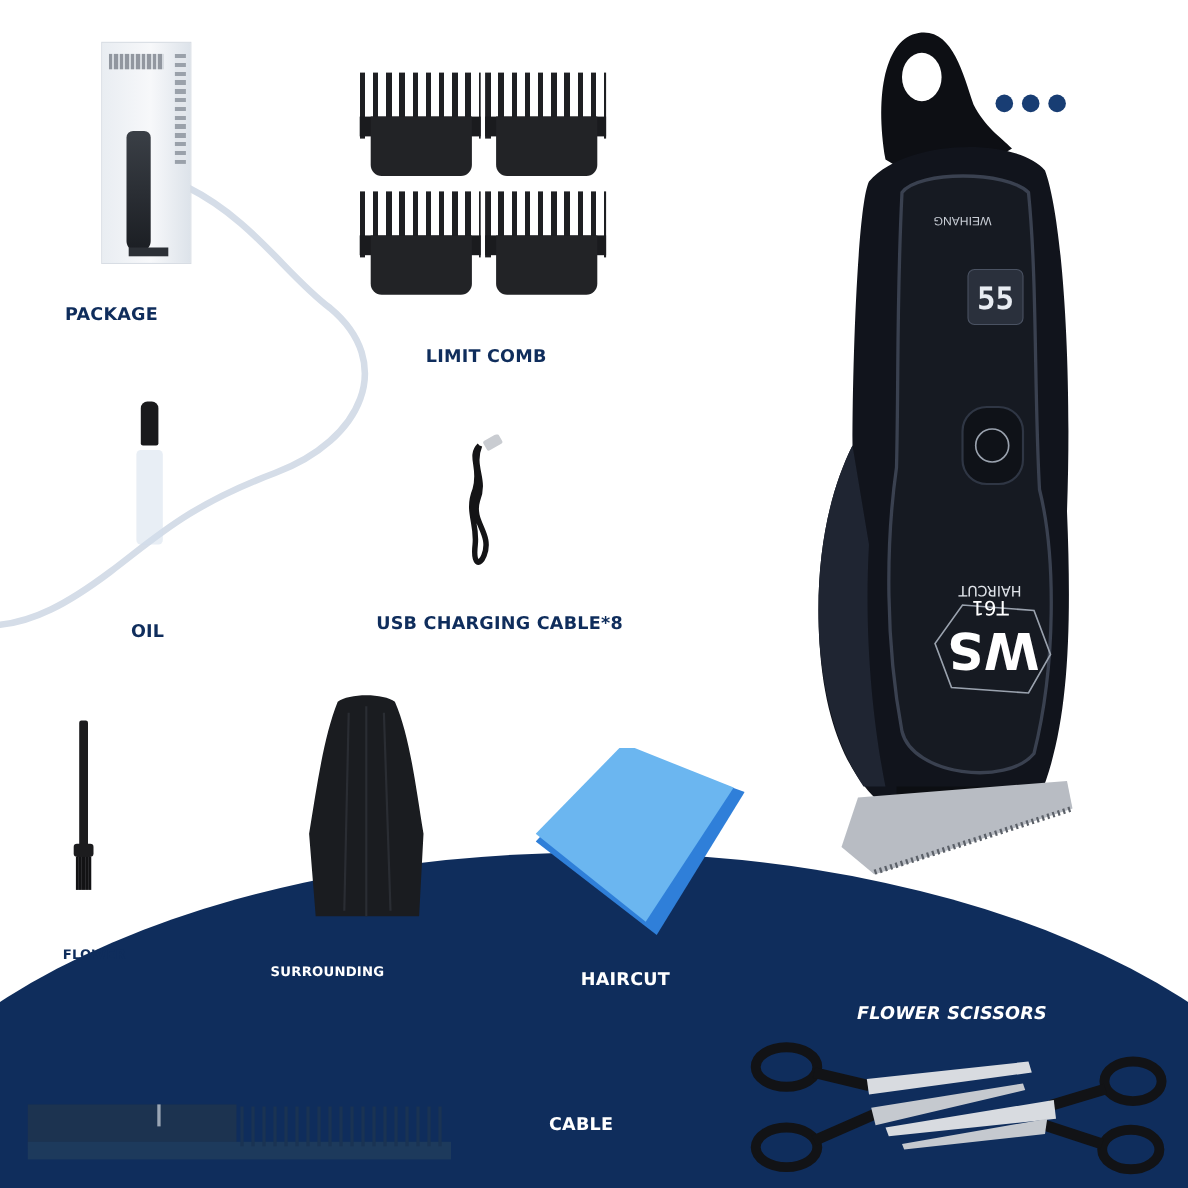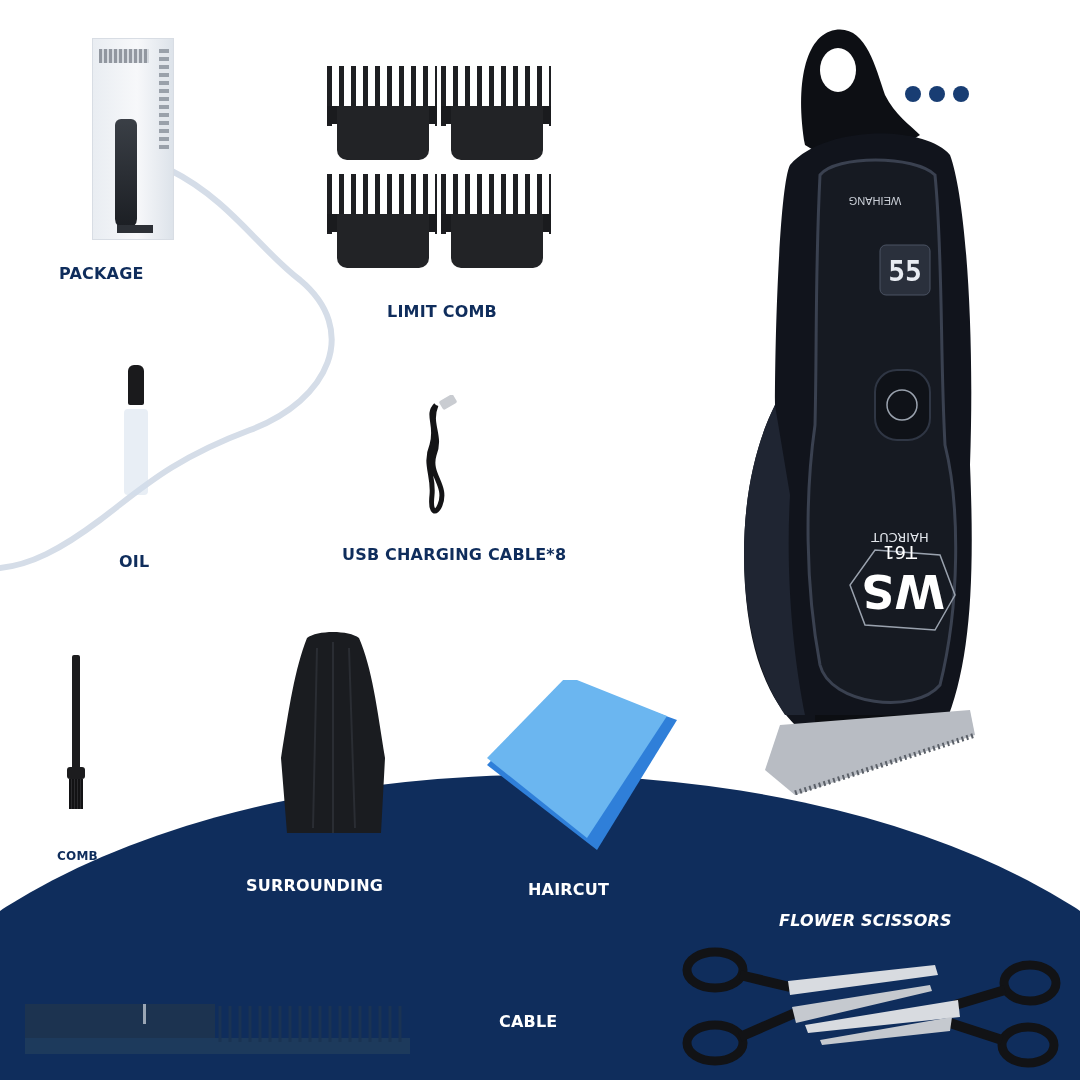--- a/index.html
+++ b/index.html
@@ -17,21 +17,21 @@
     background: #0f2d5c;
   }
 
   
   .wave { position: absolute; left: 0; top: 0; width: 1080px; height: 1080px; pointer-events: none; }
 
   .label {
     position: absolute; font-weight: 700; letter-spacing: 0.2px; white-space: nowrap;
     font-family: "DejaVu Sans", "Liberation Sans", sans-serif;
   }
-  .label.dark { color: #0f2d5c; }
+  .label.dark { color: #0f2d5c; margin-top: 12px; }
   .label.light { color: #ffffff; }
 
   .item { position: absolute; }
 
   
   .dots { position: absolute; left: 905px; top: 86px; display: flex; gap: 8px; }
   .dot { width: 16px; height: 16px; border-radius: 50%; background: #183d73; }
 
   
   .package {
@@ -145,27 +145,27 @@
     <rect x="20" y="2" width="16" height="10" rx="2" fill="#c9ccd1" transform="rotate(-30 28 7)"></rect>
     <path d="M16 10 C 8 30, 22 40, 14 60 C 8 80, 28 90, 20 110 C 16 120, 10 118, 12 100 C 14 80, 4 70, 12 50 C 18 30, 6 20, 16 10" fill="none" stroke="#141416" stroke-width="5"></path>
   </svg>
   <div class="label dark" style="left:342px; top:545px; font-size:16px;">USB CHARGING CABLE*8</div>
 
   <div class="item brush">
     <div class="handle"></div>
       <div class="head"></div>
       <div class="bristle"></div>
   </div>
-  <div class="label dark" style="left:57px; top:849px; font-size:12px;">COMB</div>
+  <div class="label dark" style="left:57px; top:849px; font-size:12px;">FLOWER</div>
 
   <svg class="item cape" viewBox="0 0 112 210">
     <path d="M30 10 C 40 2, 72 2, 82 10 C 95 40, 100 80, 108 130 L 104 205 L 10 205 L 4 130 C 12 80, 18 40, 30 10 Z" fill="#1a1c20"></path>
     <path d="M40 20 L 36 200 M56 14 L 56 205 M72 20 L 78 200" stroke="#2a2d33" stroke-width="2"></path>
   </svg>
-  <div class="label light" style="left:246px; top:876px; font-size:16px;">SURROUNDING</div>
+  <div class="label light" style="left:246px; top:876px; font-size:12px;">SURROUNDING</div>
 
   <svg class="item sponge" viewBox="0 0 190 170">
     <polygon points="0,85 80,0 190,40 110,170" fill="#2f7fd9"></polygon>
     <polygon points="0,78 80,-4 180,36 100,158" fill="#6bb6f0"></polygon>
   </svg>
   <div class="label light" style="left:528px; top:880px; font-size:16px;">HAIRCUT</div>
 
   <div class="label light" style="left:779px; top:911px; font-size:16px;font-style:italic;">FLOWER SCISSORS</div>
 
   <svg class="item scissors" viewBox="0 0 385 125">

